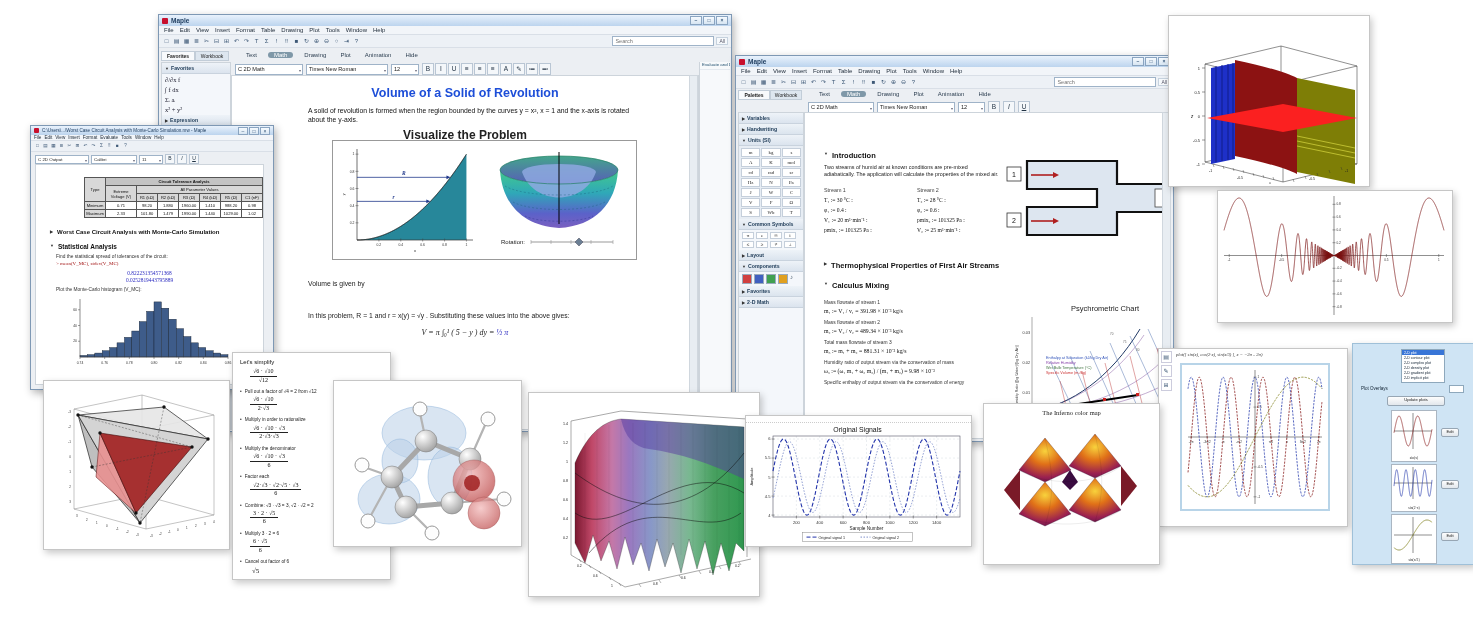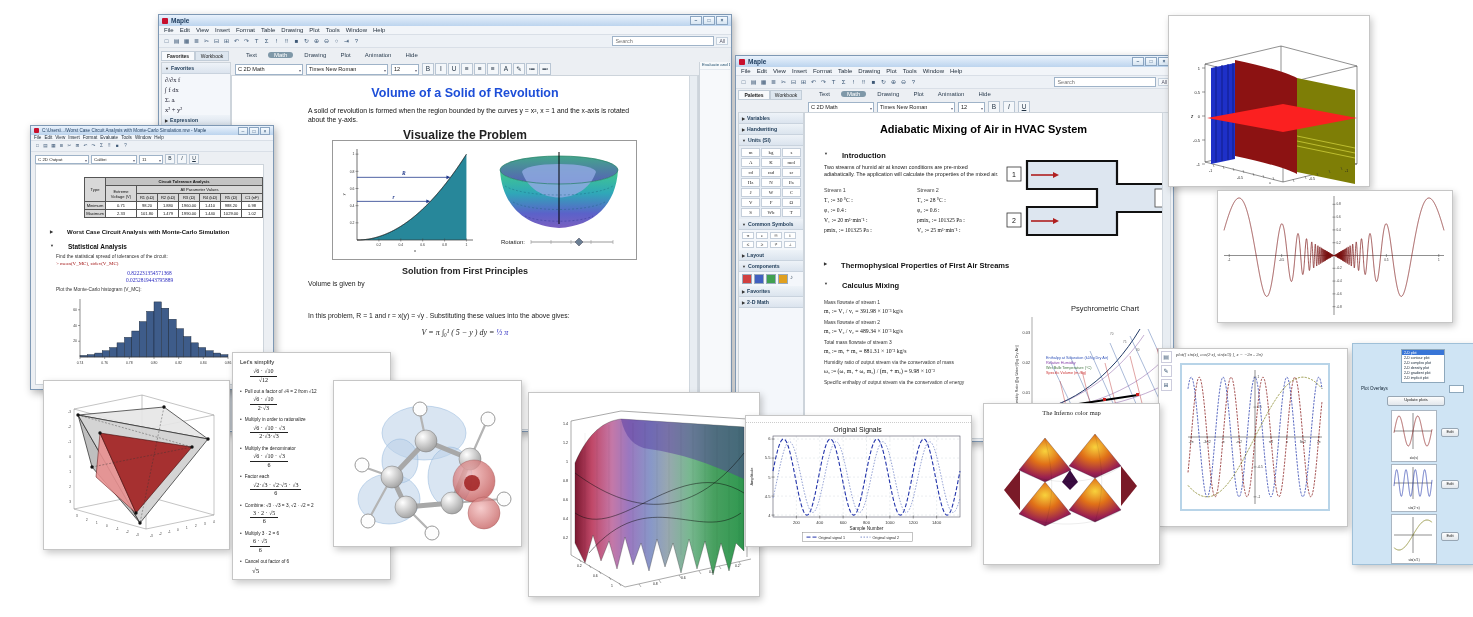--- a/index.html
+++ b/index.html
@@ -42,21 +42,21 @@
   .ugrid{display:grid;grid-template-columns:repeat(3,1fr);gap:1px;padding:2px;background:#e7edf4}
   .ugrid span{background:#fff;border:1px solid #c5cfdb;font-size:4.8px;text-align:center;padding:1px 0;
               font-family:"Liberation Serif",serif}
   .symrow{display:flex;gap:2px;padding:2px 3px;flex-wrap:wrap}
   .symrow span{background:#fff;border:1px solid #c5cfdb;font-size:5px;width:10px;text-align:center;
                font-family:"Liberation Serif",serif}
   .comprow{display:flex;gap:2px;padding:2px 3px}
   .comprow i{width:8px;height:8px;border:1px solid #9ab;display:inline-block}
   .ctxp{position:absolute;background:#f7f9fb;border-left:1px solid #cdd4db;font-size:4.4px;color:#1f4e6e;overflow:hidden}
   .ctxi{padding:2px 2px;border-bottom:1px solid #e4e9ef;white-space:nowrap;overflow:hidden}
-  .sect{font-weight:bold;color:#111;display:flex;gap:14px;align-items:flex-start;position:absolute}
+  .sect{font-weight:bold;color:#111;display:flex;gap:4px;align-items:flex-start;position:absolute}
   .sf{font-family:"Liberation Serif",serif}
   .blue{color:#2a2ac0}.redtx{color:#a31515}
   .ctbl{border-collapse:collapse;font-size:4.1px;color:#111;position:absolute}
   .ctbl td{border:0.5px solid #555;padding:1px 1px;text-align:center;background:#fff;min-width:18px}
   .ctbl .hd{background:#c3c3c3;font-weight:bold}
   .ctbl .sh{background:#d8d8d8}
   .simp{position:absolute;font-size:5px;color:#111;padding:6px 7px;line-height:1.25}
   .simp .ttl{font-size:6px}
   .frac{display:inline-block;text-align:center;font-family:"Liberation Serif",serif;font-size:6px;margin:1.5px 0 2px 10px}
   .frac .num{display:block;padding:0 3px}
@@ -254,21 +254,20 @@
             <line x1="2" y1="3" x2="2" y2="7"></line>
               <line x1="22" y1="3" x2="22" y2="7"></line>
               <line x1="42" y1="3" x2="42" y2="7"></line>
             <line x1="62" y1="3" x2="62" y2="7"></line>
               <line x1="84" y1="3" x2="84" y2="7"></line>
           </g>
           <polygon points="50,1 54,5 50,9 46,5" fill="#6b7f94" stroke="#445" stroke-width="0.5"></polygon>
         </svg>
       </div>
     </div>
-    <div class="abs center" style="left:0;top:190px;width:100%;font-size:9px;font-weight:bold">Solution from First Principles</div>
     <div class="abs" style="left:76px;top:204px;font-size:6.8px">Volume is given by</div>
     <div class="abs" style="left:76px;top:236px;width:380px;font-size:6.8px">In this problem, R = 1 and r = x(y) = √y . Substituting these values into the above gives:</div>
     <div class="abs center sf" style="left:0;top:252px;width:100%;font-size:8px;font-style:italic">
       <span>V = π ∫₀¹ ( 5 − y ) dy = </span><span class="blue">½ π</span>
     </div>
   </div>
   <div class="abs" style="left:530px;top:60px;width:7px;height:353px;background:#e8edf2;border:1px solid #d0d7de"></div>
 </div>
 
 <div class="w" style="left:735px;top:55px;width:437px;height:385px;z-index:10">
@@ -410,21 +409,20 @@
     <div class="psec">
         <span class="tri">▶</span>
         <span>Favorites</span>
       </div>
     <div class="psec">
         <span class="tri">▶</span>
         <span>2-D Math</span>
       </div>
   </div>
   <div class="doc" style="left:68px;top:56px;width:357px;height:325px">
-    <div class="abs center" style="left:0;top:10px;width:100%;font-size:11px;font-weight:bold;color:#000">Adiabatic Mixing of Air in HVAC System</div>
     <div class="sect" style="left:19px;top:38px;font-size:7.5px">
       <span class="tri">▼</span>
         <span>Introduction</span>
       </div>
     <div class="abs" style="left:19px;top:51px;width:175px;font-size:5.4px;line-height:1.35;color:#222">Two streams of humid air at known conditions are pre-mixed adiabatically. The application will calculate the properties of the mixed air.</div>
     <div class="abs" style="left:19px;top:74px;font-size:5.4px;color:#444">Stream 1</div>
     <div class="abs sf" style="left:19px;top:82px;font-size:5.6px;line-height:1.8;color:#111" style2="">
         <span style="display: block;">T₁ := 30 °C :</span>
         <span style="display: block;">φ₁ := 0.4 :</span>
         <span style="display: block;">V₁ := 20 m³·min⁻¹ :</span>

